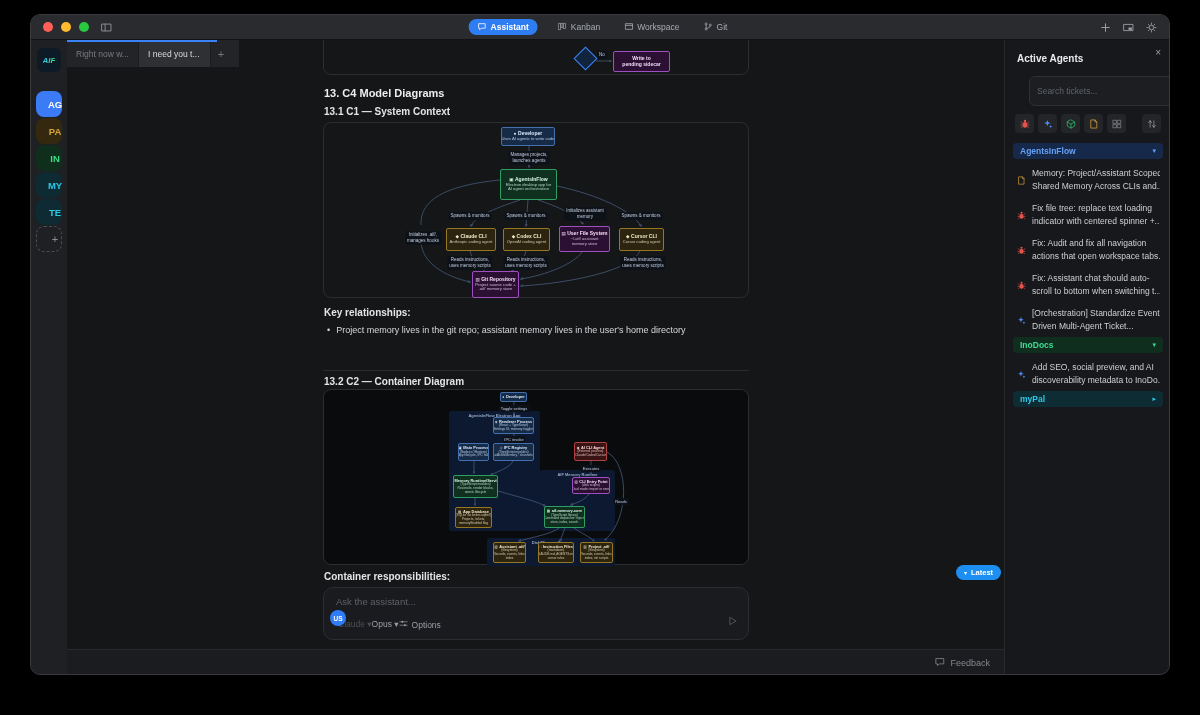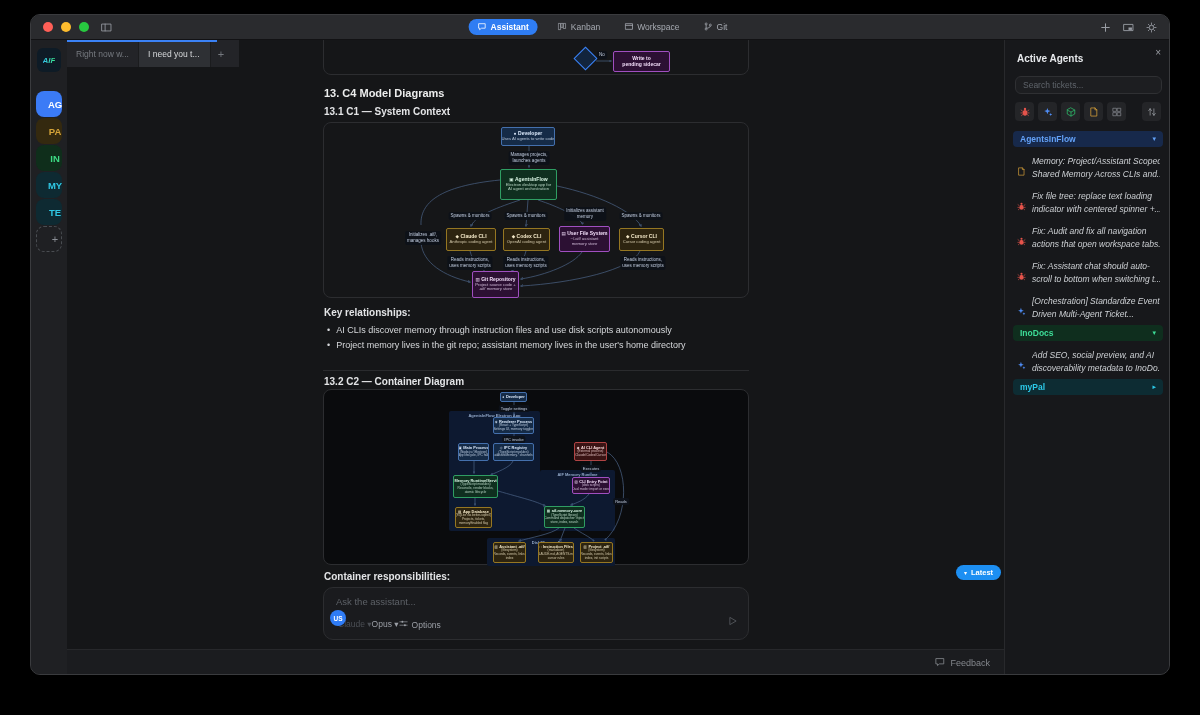--- a/index.html
+++ b/index.html
@@ -89,31 +89,31 @@
   
   .footerbar { position:absolute; left:36px; top:634px; width:937px; height:27px; background:#1b1c1f;
     border-top:1px solid #27282b; display:flex; align-items:center; justify-content:flex-end; }
   .feedback { display:flex; align-items:center; gap:5px; color:#84878d; font-size:9px; margin-right:14px; }
 
   
   .rightpanel { position:absolute; left:973px; top:25px; width:167px; height:636px; background:#17181b; border-left:1px solid #28292c; }
   .rp-head { position:relative; padding:8px 12px 2px; }
   .rp-title { font-size:10px; font-weight:bold; color:#e7e9ec; }
   .rp-close { position:absolute; right:10px; top:7px; color:#9a9da3; font-size:10px; }
-  .rp-search { display:block; margin:8px 10px 0; width:147px; height:18px; background:#1d1e21; border:1px solid #2f3033;
+  .rp-search { display:block; margin:8px 24px 0; width:147px; height:30px; background:#1d1e21; border:1px solid #2f3033;
     border-radius:6px; color:#cfd2d6; font-size:8.5px; padding:0 7px; outline:none; font-family:inherit; }
   .rp-search::placeholder { color:#5f646b; }
   .filters { display:flex; gap:4px; margin:8px 10px 0; align-items:center; }
   .fbtn { width:19px; height:19px; border-radius:4px; background:#242528; border:none; display:flex;
     align-items:center; justify-content:center; }
   .fspacer { flex:1; }
   .sections { margin-top:10px; }
   .secbar { height:16px; margin:0 8px 3px; border-radius:4px; display:flex; align-items:center;
     justify-content:space-between; padding:0 7px; font-size:8.5px; font-weight:bold; }
-  .ticket { display:flex; gap:6px; padding:5px 10px 5px 12px; align-items:flex-end;font-style:italic; }
+  .ticket { display:flex; gap:6px; padding:5px 10px 5px 12px; align-items:center; }
   .ticket .ticon { margin-top:1px; flex:0 0 auto; }
   .tline { font-size:8.5px; line-height:12.5px; color:#cdd0d4; white-space:nowrap; overflow:hidden; max-width:128px; }
 </style>
 </head>
 <body>
 
 <div class="window">
 
   <div class="titlebar">
     <div class="lights">
@@ -303,21 +303,20 @@
             <div>uses memory scripts</div>
           </div>
           <div class="elabel" style="left: 319px; top: 133px;">
             <div>Reads instructions,</div>
             <div>uses memory scripts</div>
           </div>
         </div>
 
       <div class="h2" style="top:267px">Key relationships:</div>
       <ul class="bullets" id="bullets">
-          <li>AI CLIs discover memory through instruction files and use disk scripts autonomously</li>
           <li>Project memory lives in the git repo; assistant memory lives in the user's home directory</li>
         </ul>
       <div class="hr"></div>
       <div class="h2" style="top:336px">13.2 C2 — Container Diagram</div>
 
       <div class="panel c2" id="c2panel" style="top:349px; height:176px; background:#0a0b0d;">
           <div class="region" style="left: 125px; top: 21px; width: 91px; height: 120px;">
             <span class="rlabel">AgentsInFlow Electron App</span>
           </div>
           <div class="region" style="left: 216px; top: 80px; width: 75px; height: 61px;">

